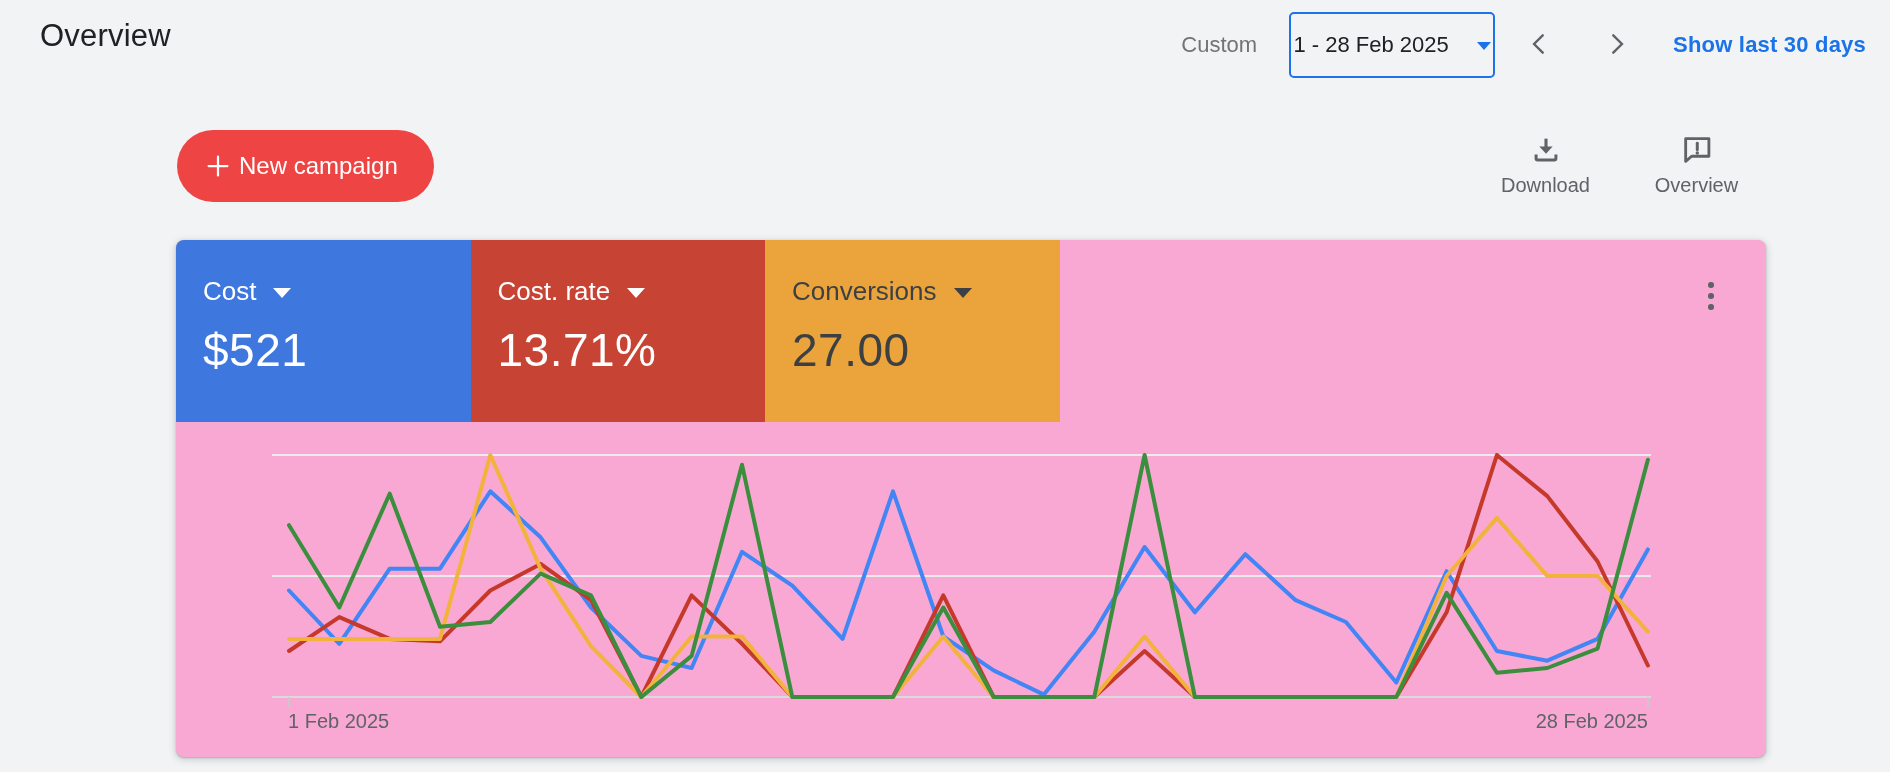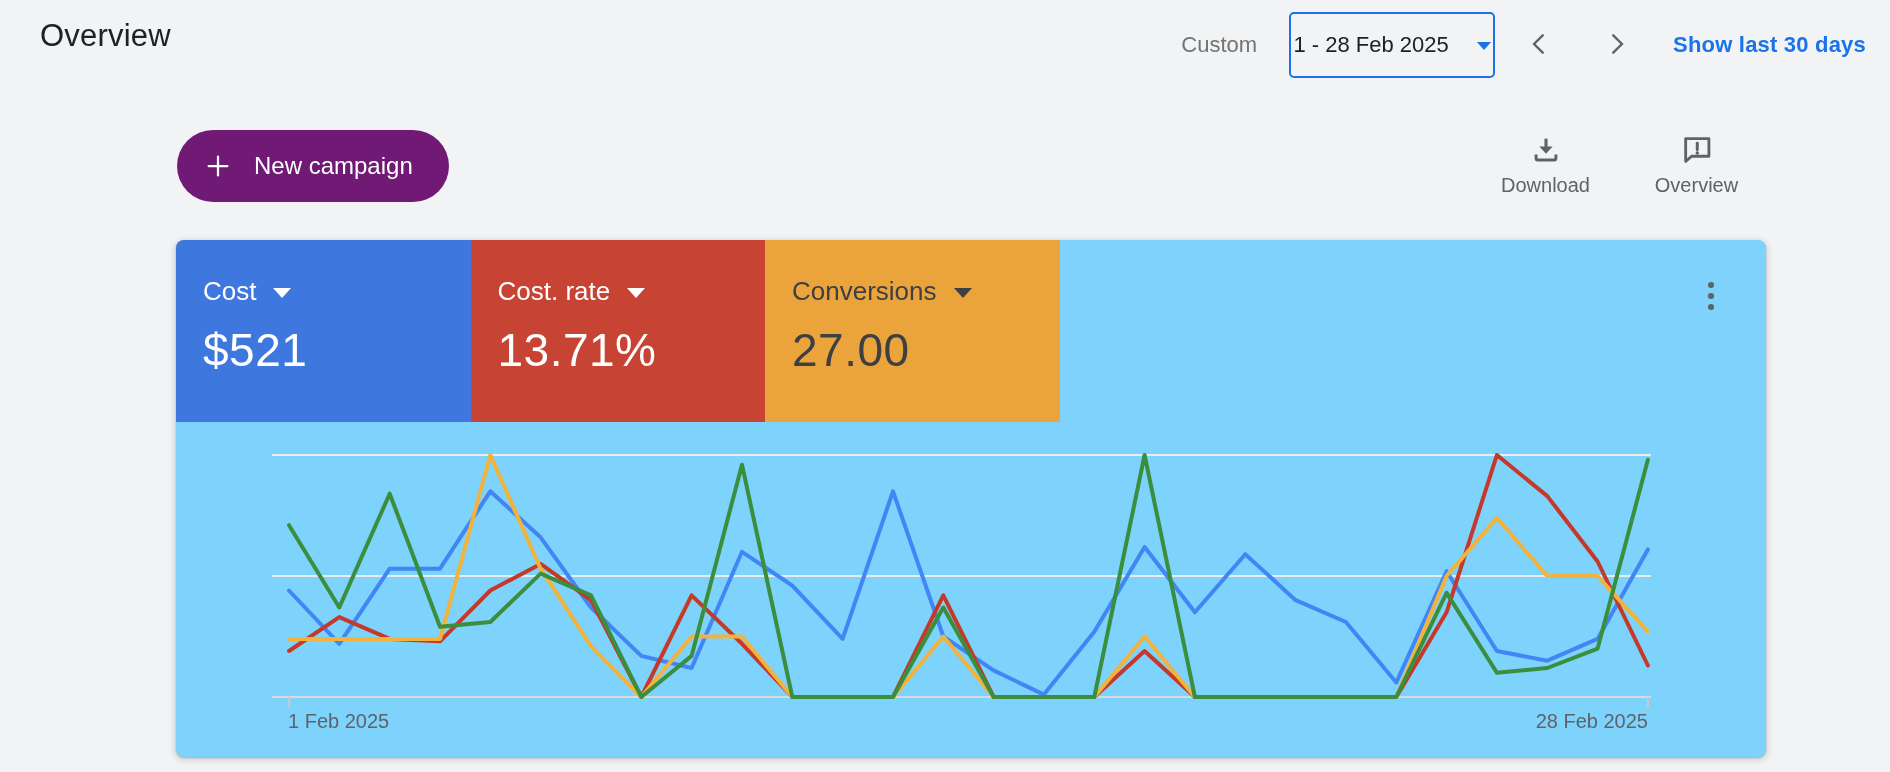--- a/index.html
+++ b/index.html
@@ -36,35 +36,35 @@
   }
   .chev-btn.prev { margin-left:28px; }
   .chev-btn.next { margin-left:46px; }
   .show-last-link {
     margin-left:40px; font-size:22px; font-weight:700; color:#1a73e8;
     text-decoration:none; letter-spacing:.2px; cursor:pointer;
   }
   
   .new-campaign-btn {
     position:absolute; left:177px; top:130px; height:72px;
-    display:inline-flex; align-items:center; gap:21px;
+    display:inline-flex; align-items:center; gap:6px;
     padding:0 36px 0 26px; border:none; border-radius:36px;
-    background:#701a75; color:#fff; font-size:24px; font-weight:400;
+    background:#ef4444; color:#fff; font-size:24px; font-weight:400;
     font-family:"Liberation Sans", sans-serif; cursor:pointer;
   }
   .right-actions { position:absolute; top:133px; left:1483px; display:flex; gap:26px; }
   .action-item {
     width:125px; display:flex; flex-direction:column; align-items:center; gap:7px;
     color:#5f6368; font-size:20px; cursor:pointer; background:none; border:none;
     font-family:"Liberation Sans", sans-serif;
   }
   
   .panel {
     position:absolute; left:176px; top:240px; width:1590px; height:517px;
-    background:#7dd3fc; border-radius:8px;
+    background:#f9a8d4; border-radius:8px;
     box-shadow:0 1px 2px rgba(60,64,67,.3), 0 2px 6px 2px rgba(60,64,67,.15);
   }
   .cards { display:flex; }
   .card {
     width:294.5px; height:182px; padding:36px 0 0 27px; cursor:pointer;
   }
   .card:first-child { border-top-left-radius:8px; }
   .card-label { display:flex; align-items:center; gap:17px; font-size:26px; }
   .card-tri {
     width:0; height:0; border-left:9px solid transparent; border-right:9px solid transparent;

